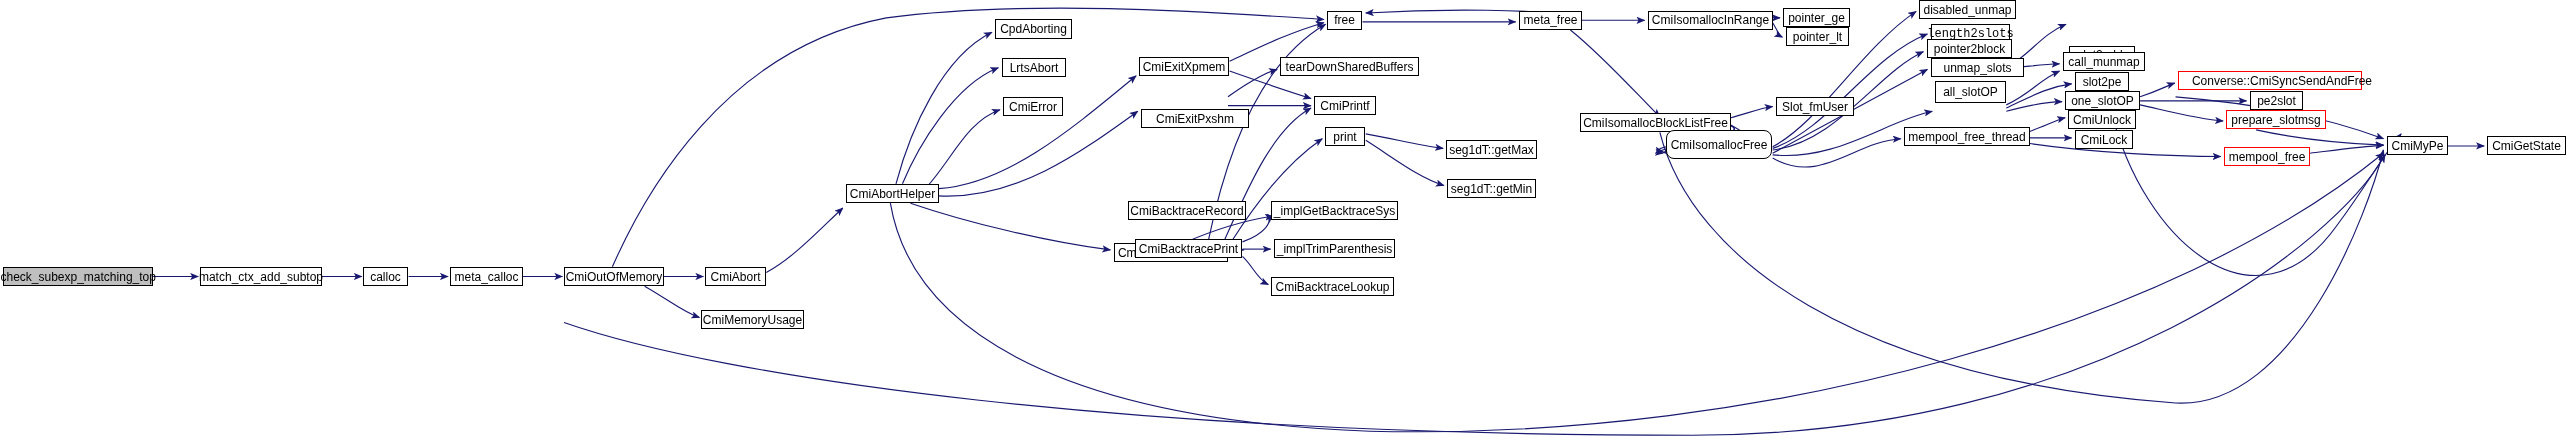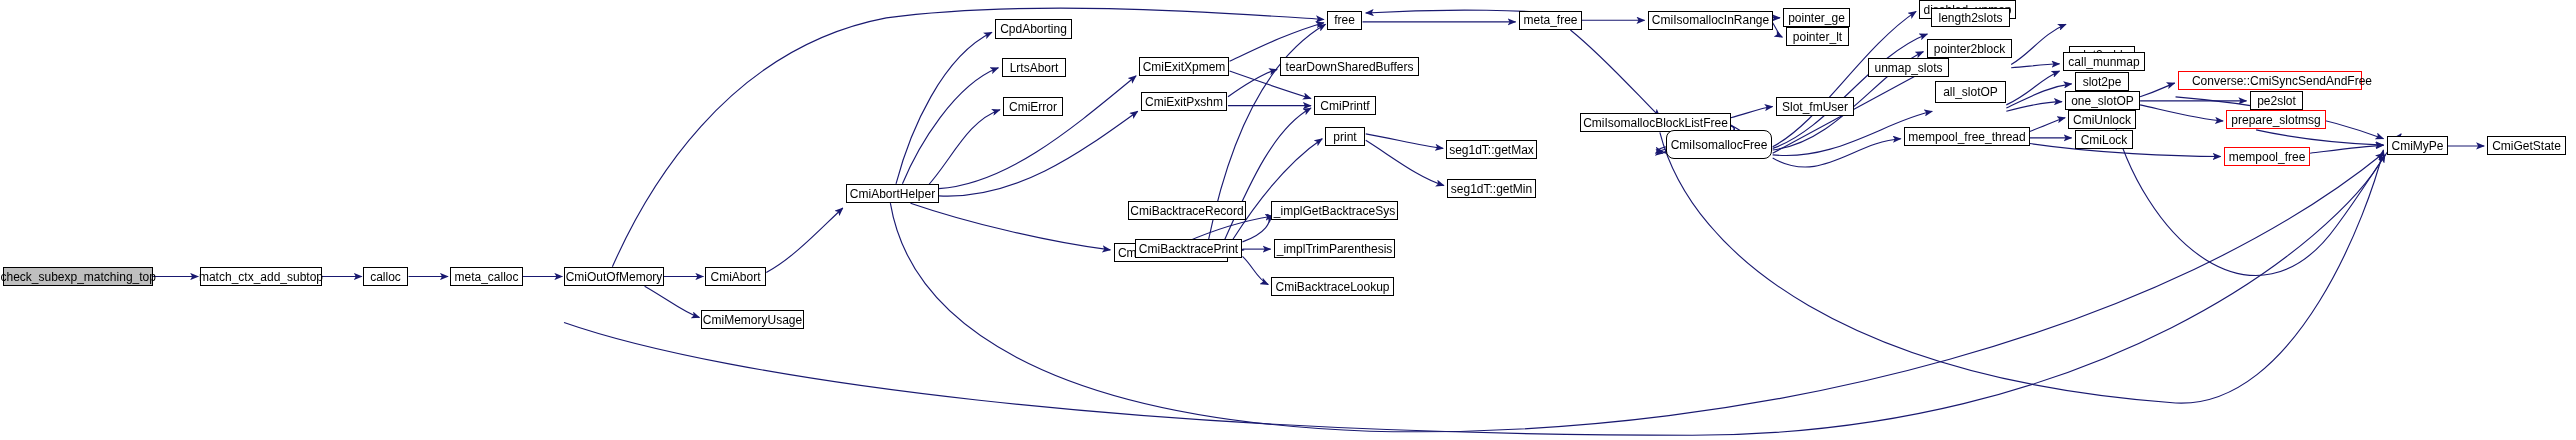--- a/index.html
+++ b/index.html
@@ -168,21 +168,21 @@
   <div class="node" style="left:995px; top:19.3px; width:77px; height:19.3px;">CpdAborting</div>
 
   <div class="node" style="left:1002px; top:58px; width:64px; height:19.3px;">LrtsAbort</div>
 
   <div class="node" style="left:1003px; top:97px; width:60px; height:19.3px;">CmiError</div>
 
   <div class="node" style="left:1114px; top:243px; width:114px; height:19.3px;">CmiPrintStackTrace</div>
 
   <div class="node" style="left:1139px; top:57px; width:90px; height:19.3px;">CmiExitXpmem</div>
 
-  <div class="node" style="left:1141px; top:92px; width:86px; height:19.3px;">CmiExitPxshm</div>
+  <div class="node" style="left:1141px; top:109px; width:108px; height:19.3px;">CmiExitPxshm</div>
 
   <div class="node" style="left:1128px; top:201px; width:118px; height:19.3px;">CmiBacktraceRecord</div>
 
   <div class="node" style="left:1135px; top:239px; width:107px; height:19.3px;">CmiBacktracePrint</div>
 
   <div class="node" style="left:1280px; top:57px; width:139px; height:19.3px;">tearDownSharedBuffers</div>
 
   <div class="node" style="left:1327px; top:10.5px; width:35px; height:19.3px;">free</div>
 
   <div class="node" style="left:1314px; top:96px; width:62px; height:19.3px;">CmiPrintf</div>
@@ -208,25 +208,25 @@
   <div class="node" style="left:1666px; top:130px; width:106px; height:29px;border-radius:8px;">CmiIsomallocFree</div>
 
   <div class="node" style="left:1783px; top:8px; width:67px; height:19.3px;">pointer_ge</div>
 
   <div class="node" style="left:1786px; top:27px; width:63px; height:19.3px;">pointer_lt</div>
 
   <div class="node" style="left:1776px; top:97px; width:78px; height:19.3px;">Slot_fmUser</div>
 
   <div class="node" style="left:1919px; top:0px; width:97px; height:19.3px;">disabled_unmap</div>
 
-  <div class="node" style="left:1931px; top:8px; width:79px; height:19.3px;">length2slots</div>
+  <div class="node" style="left:1931px; top:24px; width:79px; height:19.3px;font-family:Liberation Mono, monospace;">length2slots</div>
 
   <div class="node" style="left:1927px; top:39px; width:85px; height:19.3px;">pointer2block</div>
 
-  <div class="node" style="left:1868px; top:58px; width:81px; height:19.3px;">unmap_slots</div>
+  <div class="node" style="left:1931px; top:58px; width:93px; height:19.3px;">unmap_slots</div>
 
   <div class="node" style="left:1935px; top:81px; width:71px; height:22px;">all_slotOP</div>
 
   <div class="node" style="left:1904px; top:127px; width:126px; height:19.3px;">mempool_free_thread</div>
 
   <div class="node" style="left:2069px; top:10.5px; width:66px; height:19.3px;margin-top:35px;">slot2addr</div>
 
   <div class="node" style="left:2063px; top:52px; width:82px; height:19.3px;">call_munmap</div>
 
   <div class="node" style="left:2075px; top:72px; width:54px; height:19.3px;">slot2pe</div>

